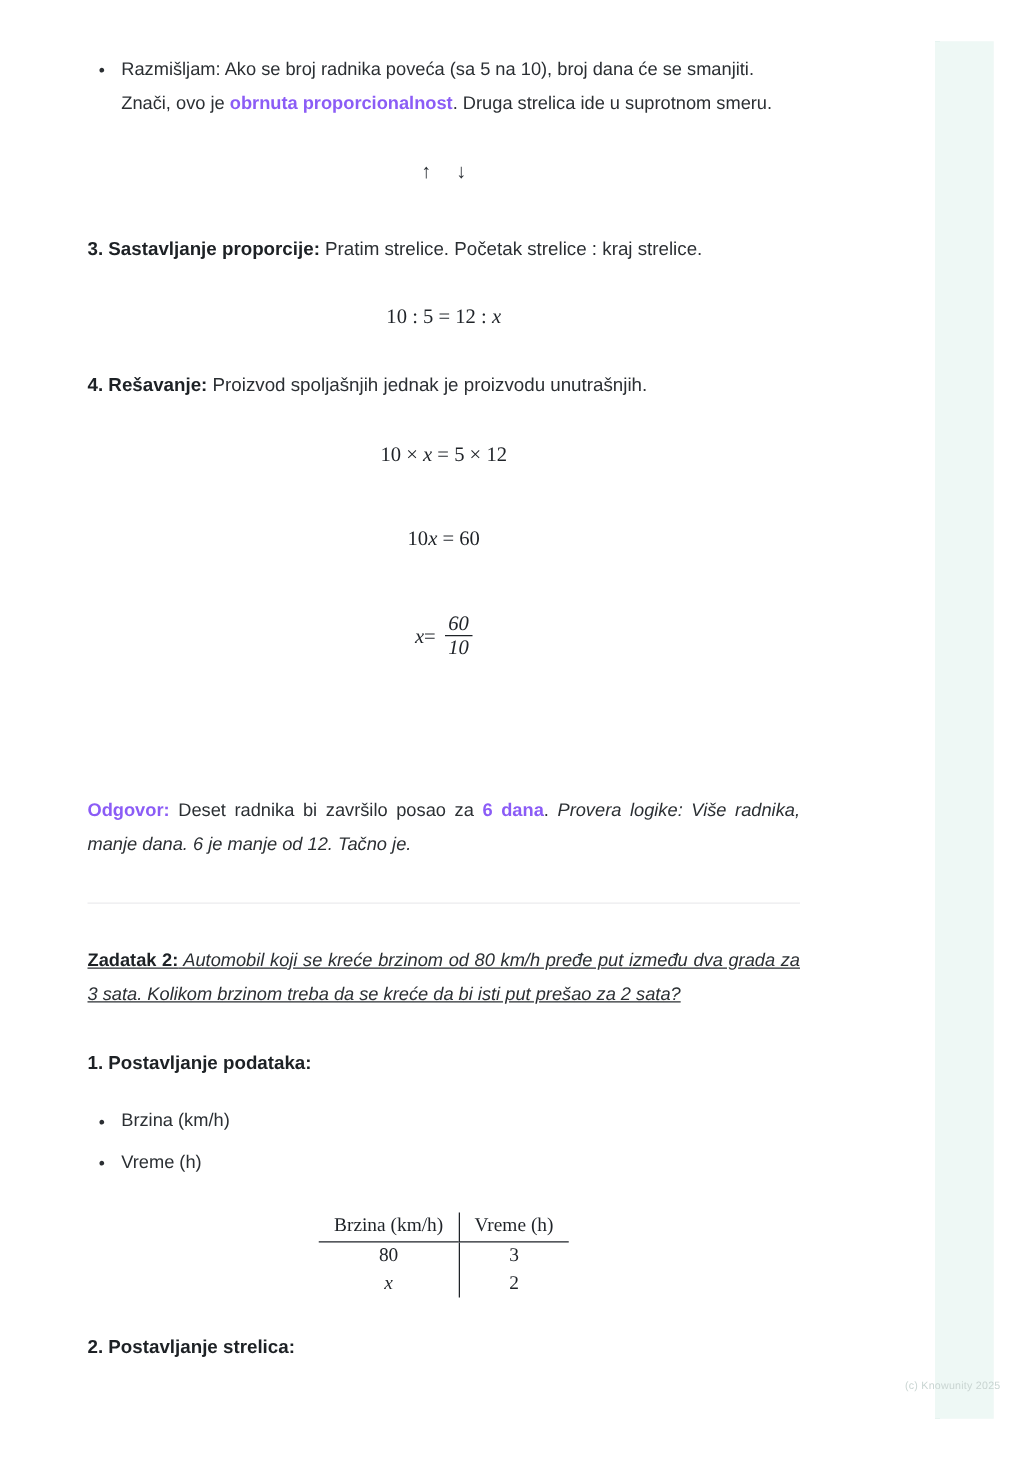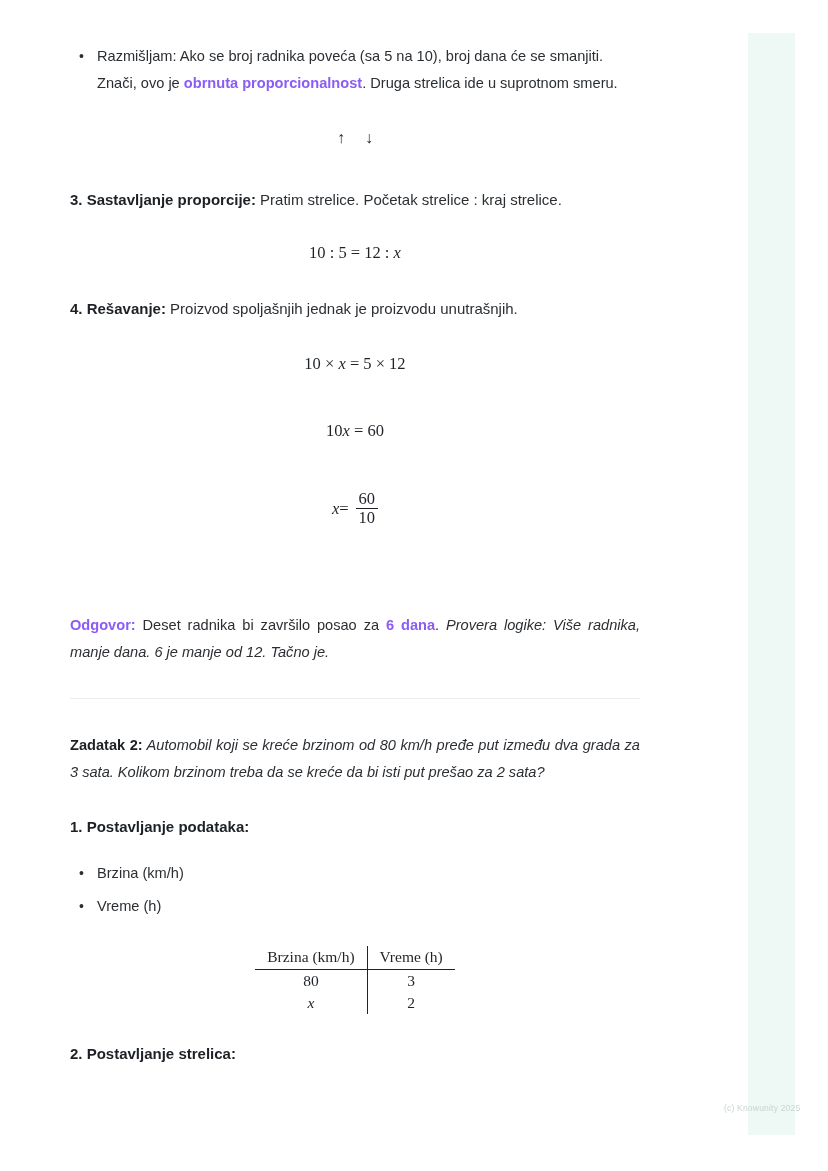--- a/index.html
+++ b/index.html
@@ -126,46 +126,49 @@
     font-family: "Liberation Serif", "DejaVu Serif", serif;
     font-size: 16.5px;
     color: #1f2328;
   }
   .frac {
     display: inline-flex;
     flex-direction: column;
     align-items: center;
     margin-left: 7px;
     line-height: 1.12;
+    font-style: italic;
   }
   .frac .num { padding: 0 3px; }
   .frac .den { padding: 0 3px; border-top: 1.1px solid #1f2328; }
 
   
   .answer {
     font-size: 14.6px;
     line-height: 27px;
     text-align: justify;
     color: #2b2f33;
+    margin-top: 24px;
   }
 
   
   .divider {
     height: 1px;
     background: #ececee;
     width: 570px;
   }
 
   
   .task-prompt {
     font-size: 14.6px;
     line-height: 27px;
     text-align: justify;
     color: #2b2f33;
     font-style: italic;
+    text-decoration: underline;
   }
   .task-prompt .lbl {
     font-style: normal;
     font-weight: 700;
     color: #1d2125;
   }
 
   
   .data-table-wrap {
     display: flex;

